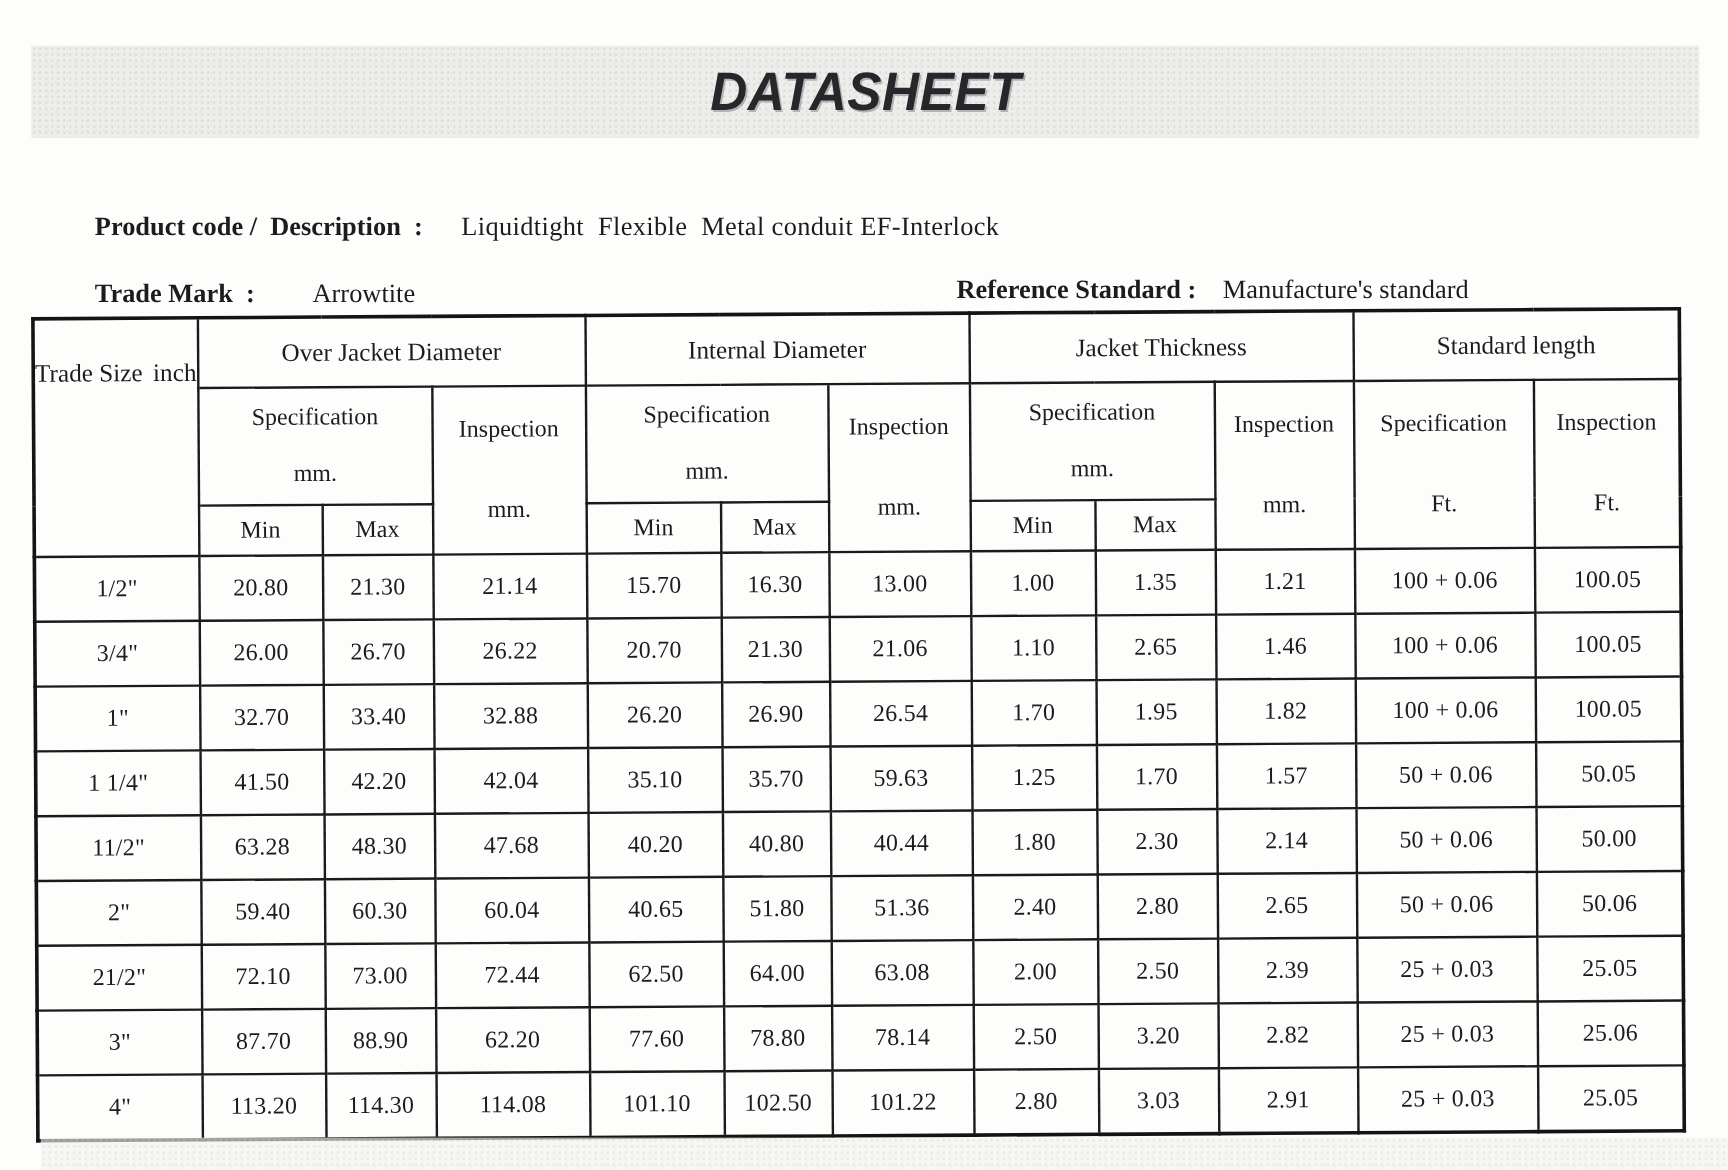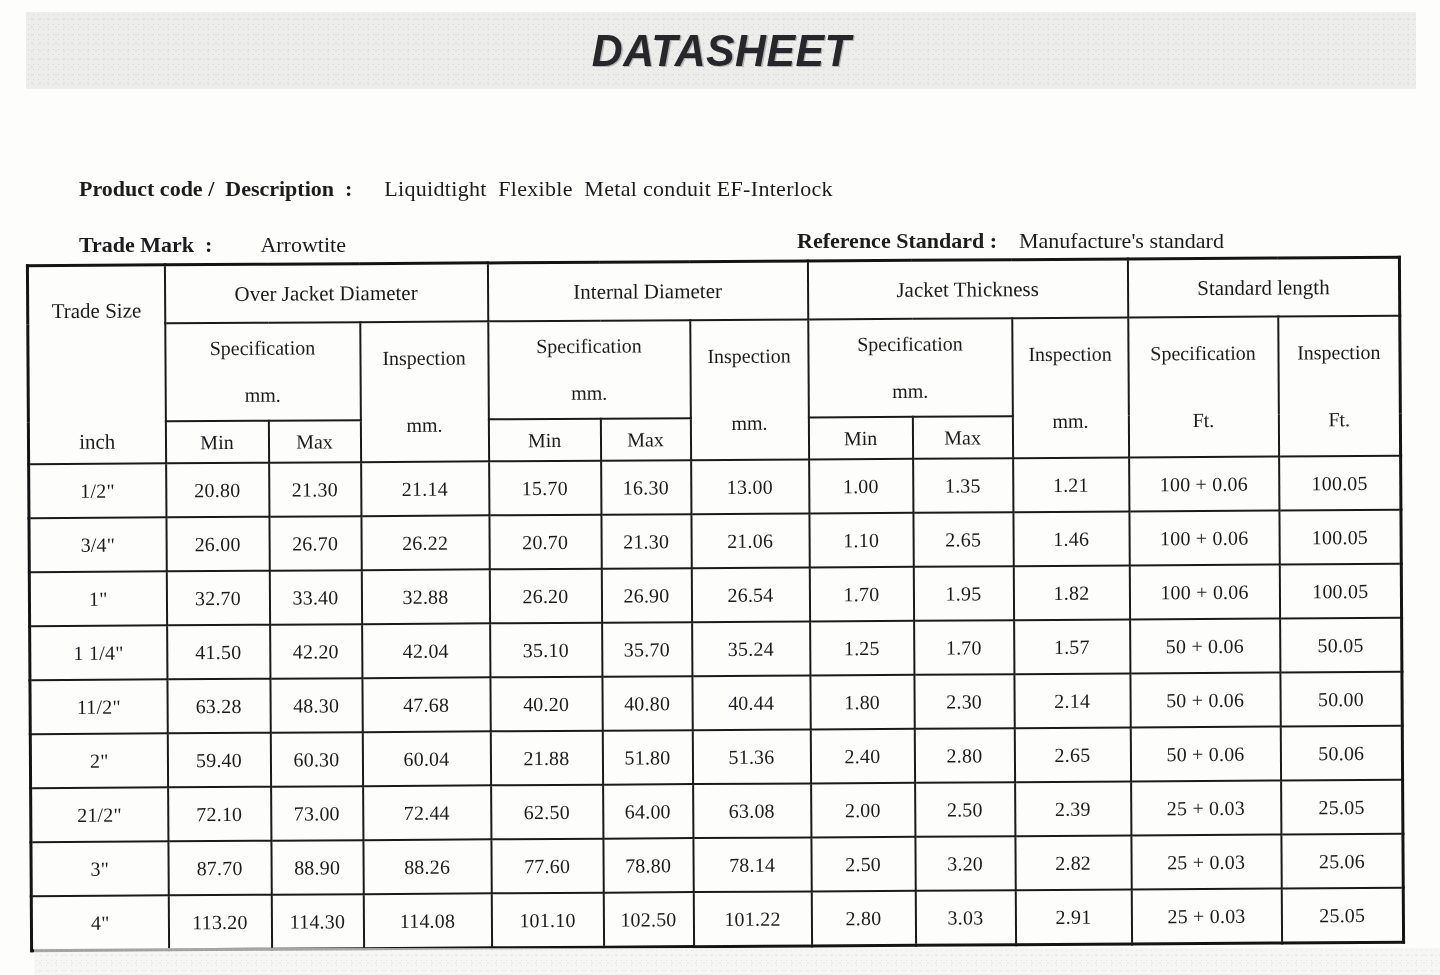--- a/index.html
+++ b/index.html
@@ -14,21 +14,21 @@
   
   .band {
     position:absolute;
     background-color:#ededeb;
     background-image:
       radial-gradient(#d8d8d4 0.8px, transparent 1px),
       radial-gradient(#e3e3df 0.8px, transparent 1px);
     background-size:5px 5px, 8px 8px;
     background-position:0 0, 2px 3px;
   }
-  .band-top { left:26px; right:24px; top:12px; height:77px;
+  .band-top { left:26px; right:24px; top:38px; height:77px;
     display:flex; align-items:center; justify-content:center; }
   .band-bottom { left:34px; right:0; bottom:0; height:27px; opacity:.65;
     background-color:#f3f3f1; }
 
   .title {
     margin:0;
     font-family:"Liberation Sans", sans-serif;
     font-weight:700; font-style:italic;
     font-size:45px; letter-spacing:0.5px;
     color:#26262b;
@@ -61,21 +61,21 @@
     text-align:center; vertical-align:middle;
     font-weight:400; font-size:20px; padding:0;
     background:#fdfdfc;
   }
   tr.rowA th { height:56px; font-size:21px; }
   tr.rowC th { height:40px; }
   tbody td { height:52px; letter-spacing:0.2px; }
 
   .corner-inner {
     height:100%; box-sizing:border-box;
-    display:flex; flex-direction:column; justify-content:space-between;
+    display:flex; flex-direction:row; justify-content:space-between;
     padding:32px 0 8px 0; font-size:21px;
   }
   .two-line {
     height:100%; box-sizing:border-box;
     display:flex; flex-direction:column; justify-content:center;
     gap:24px;
   }
   .two-line.tall { gap:44px; }
   th.spanB { height:96px; }
 
@@ -239,21 +239,21 @@
             <td>100 + 0.06</td>
             <td>100.05</td>
           </tr>
           <tr>
             <td>1 1/4"</td>
             <td>41.50</td>
             <td>42.20</td>
             <td>42.04</td>
             <td>35.10</td>
             <td>35.70</td>
-            <td>35.24</td>
+            <td>59.63</td>
             <td>1.25</td>
             <td>1.70</td>
             <td>1.57</td>
             <td>50 + 0.06</td>
             <td>50.05</td>
           </tr>
           <tr>
             <td>11/2"</td>
             <td>63.28</td>
             <td>48.30</td>
@@ -265,21 +265,21 @@
             <td>2.30</td>
             <td>2.14</td>
             <td>50 + 0.06</td>
             <td>50.00</td>
           </tr>
           <tr>
             <td>2"</td>
             <td>59.40</td>
             <td>60.30</td>
             <td>60.04</td>
-            <td>21.88</td>
+            <td>40.65</td>
             <td>51.80</td>
             <td>51.36</td>
             <td>2.40</td>
             <td>2.80</td>
             <td>2.65</td>
             <td>50 + 0.06</td>
             <td>50.06</td>
           </tr>
           <tr>
             <td>21/2"</td>
@@ -292,21 +292,21 @@
             <td>2.00</td>
             <td>2.50</td>
             <td>2.39</td>
             <td>25 + 0.03</td>
             <td>25.05</td>
           </tr>
           <tr>
             <td>3"</td>
             <td>87.70</td>
             <td>88.90</td>
-            <td>88.26</td>
+            <td>62.20</td>
             <td>77.60</td>
             <td>78.80</td>
             <td>78.14</td>
             <td>2.50</td>
             <td>3.20</td>
             <td>2.82</td>
             <td>25 + 0.03</td>
             <td>25.06</td>
           </tr>
           <tr>

